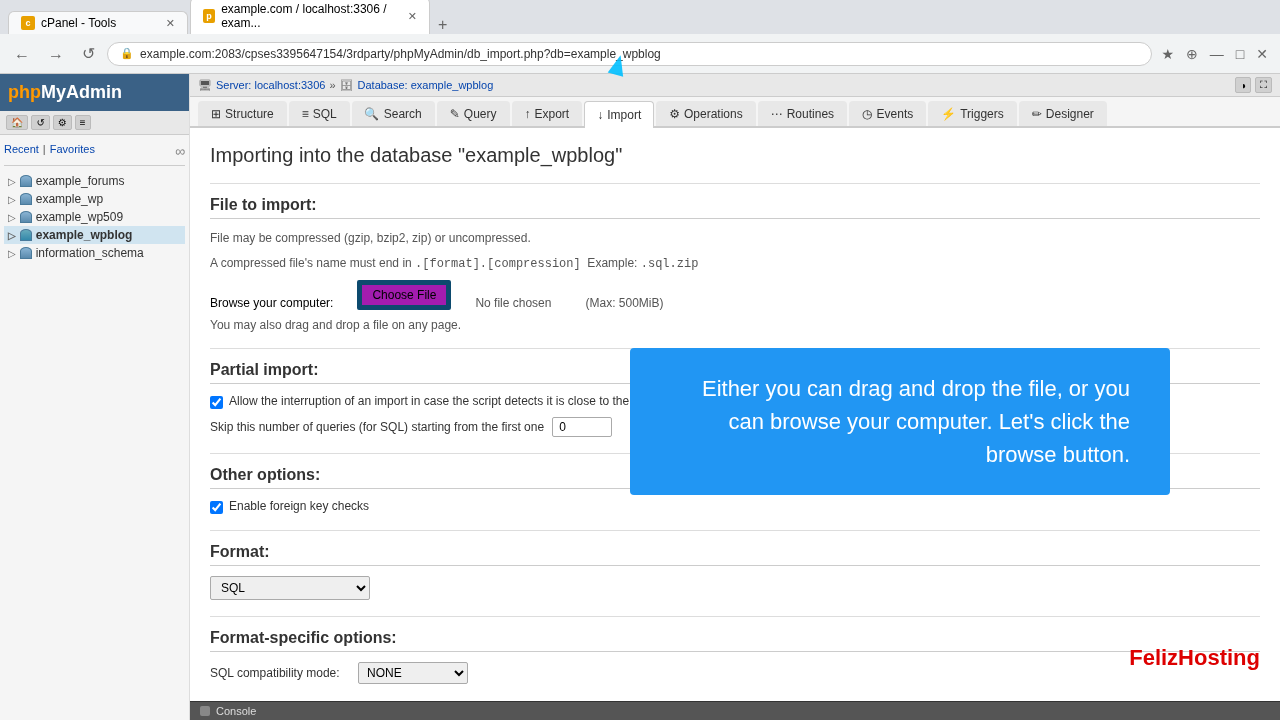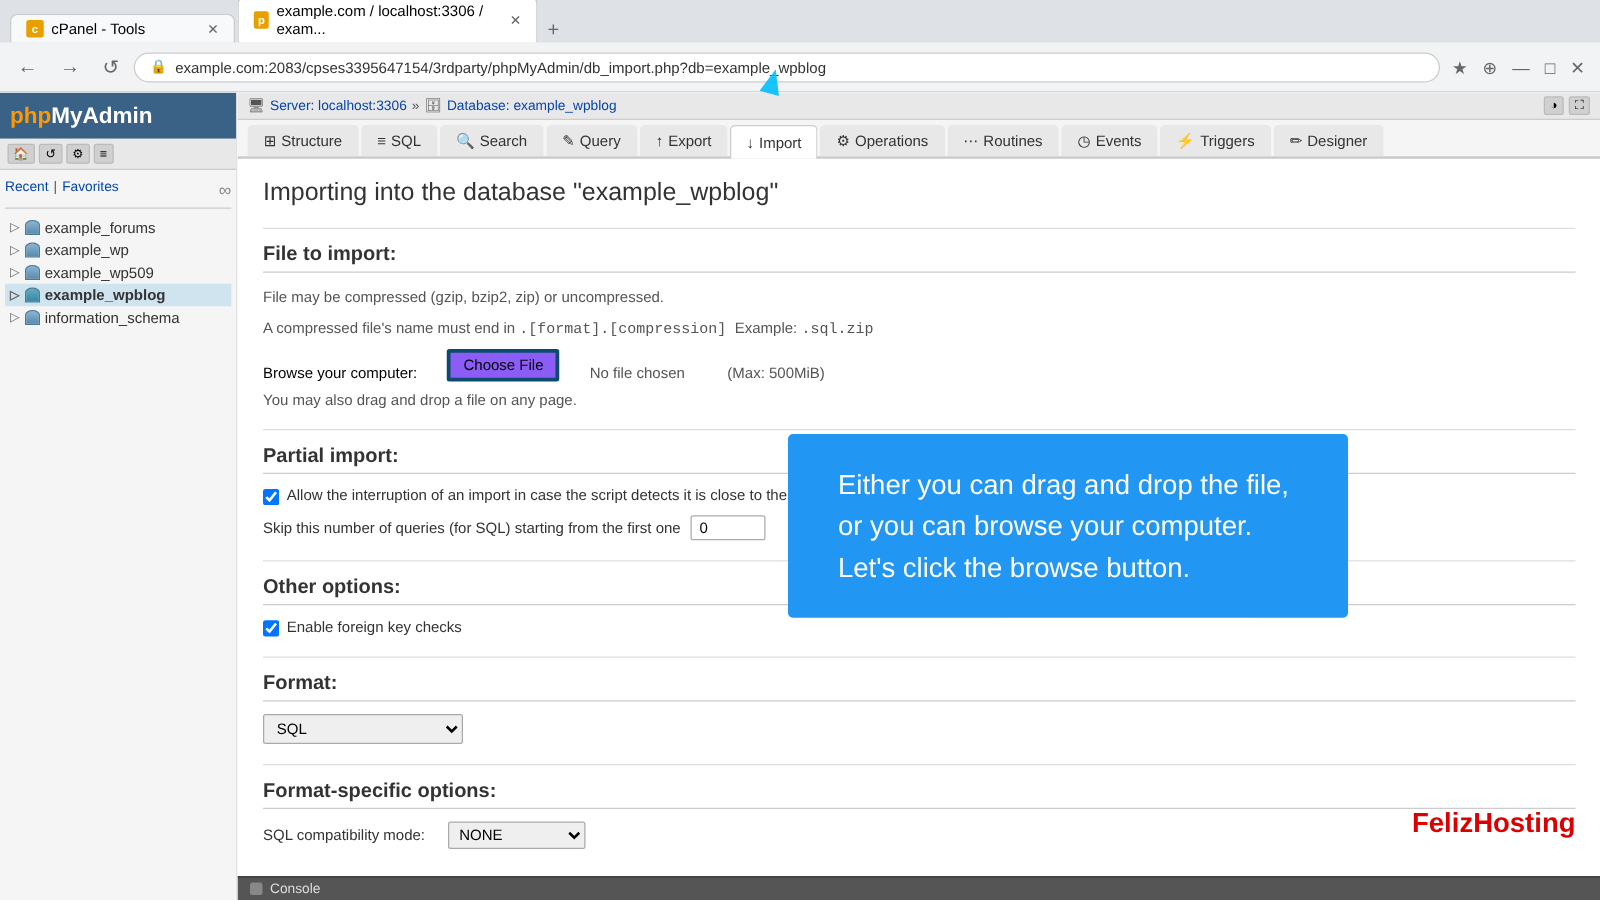--- a/index.html
+++ b/index.html
@@ -57,42 +57,42 @@
     
     .page-content { padding: 16px 20px; overflow-y: auto; flex: 1; position: relative; }
     .page-title { font-size: 20px; color: #333; font-weight: normal; margin-bottom: 16px; }
 
     .section { margin-bottom: 16px; }
     .section-title { font-size: 16px; font-weight: bold; color: #333; border-bottom: 1px solid #ccc; padding-bottom: 4px; margin-bottom: 10px; }
 
     .info-text { color: #555; font-size: 12px; line-height: 1.6; margin-bottom: 6px; }
     .info-code { font-family: Liberation Mono, monospace; }
     .browse-row { display: flex; align-items: flex-end; gap: 24px; margin-bottom: 8px; font-size: 12px; }
-    .choose-file-btn { background: #8b5cf6; border: 3px solid #0c4a6e; border-radius: 2px; padding: 3px 10px; cursor: pointer; font-size: 12px; }
+    .choose-file-btn { background: #a21caf; border: 5px solid #0c4a6e; border-radius: 2px; padding: 3px 10px; cursor: pointer; font-size: 12px; }
     .file-none { color: #555; }
     .max-size { color: #555; margin-left: 10px; }
 
     .drag-drop-text { color: #555; font-size: 12px; margin-bottom: 1px; }
 
     .form-row { display: flex; align-items: center; gap: 8px; margin-bottom: 10px; font-size: 12px; }
     .form-label { color: #333; min-width: 140px; }
     .form-select { border: 1px solid #aaa; border-radius: 2px; padding: 2px 4px; font-size: 12px; }
 
     .checkbox-row { display: flex; align-items: flex-start; gap: 6px; margin-bottom: 8px; font-size: 12px; }
     .checkbox-row input[type=checkbox] { margin-top: 2px; }
     .checkbox-label { color: #333; flex: 1; }
 
     .number-input { border: 1px solid #aaa; border-radius: 2px; padding: 2px 6px; width: 60px; font-size: 12px; }
 
     .format-select { border: 1px solid #aaa; border-radius: 2px; padding: 3px 6px; font-size: 12px; width: 160px; }
 
     .hr-section { border: none; border-top: 1px solid #ddd; margin: 12px 0; }
 
     
-    .tooltip-overlay { position: absolute; top: 220px; left: 440px; width: 448px; background: #2196f3; color: white; padding: 24px 40px; border-radius: 4px; font-size: 22px; line-height: 1.5; z-index: 100; }
+    .tooltip-overlay { position: absolute; top: 220px; left: 440px; width: 540px; background: #2196f3; color: white; padding: 24px 40px; border-radius: 4px; font-size: 22px; line-height: 1.5; z-index: 100; text-align: right; }
 
     
     .console-bar { background: #555; color: #ddd; font-size: 11px; padding: 3px 10px; display: flex; align-items: center; gap: 6px; border-top: 1px solid #333; }
     .console-dot { width: 10px; height: 10px; background: #888; border-radius: 2px; }
 
     
     .watermark { position: absolute; bottom: 30px; right: 20px; font-size: 22px; color: #333; font-weight: bold; }
     .watermark span { color: #d00; }
 
     

